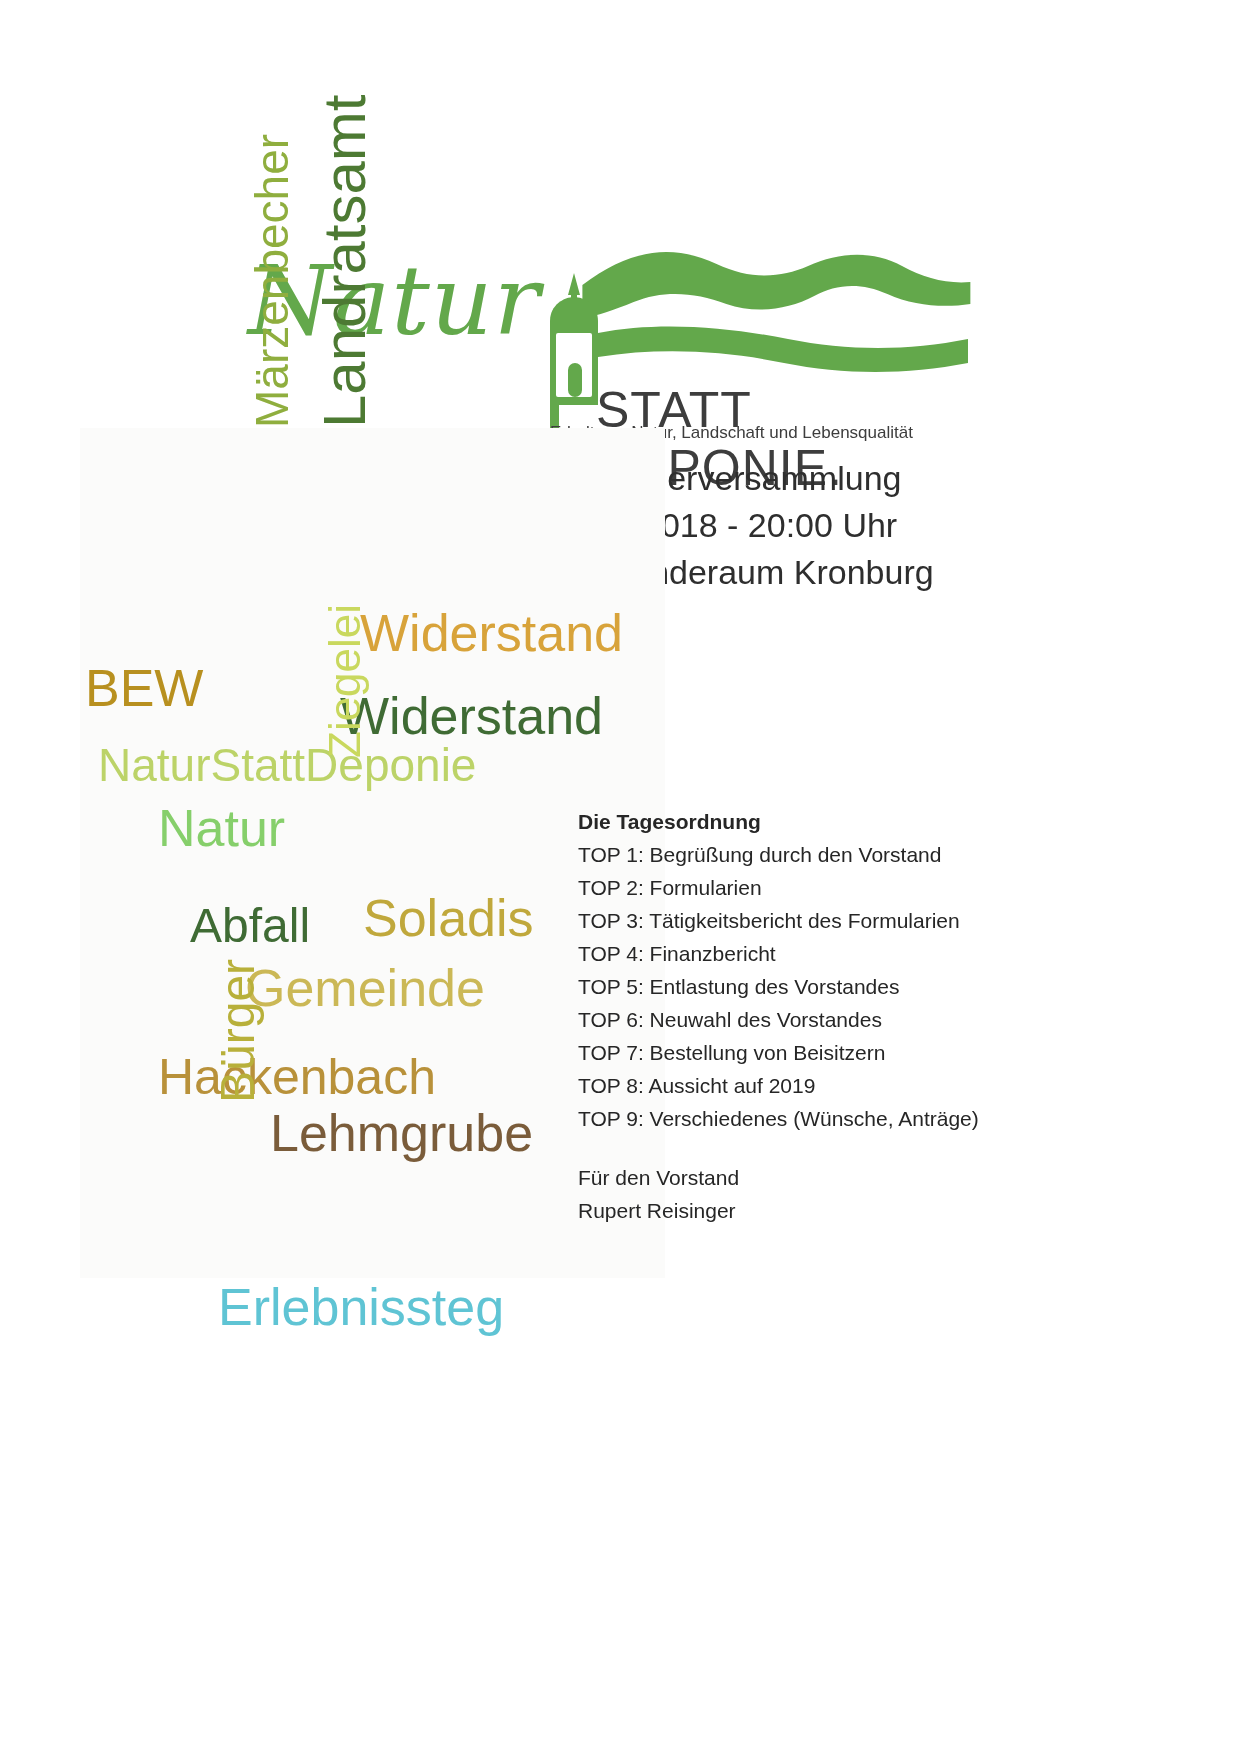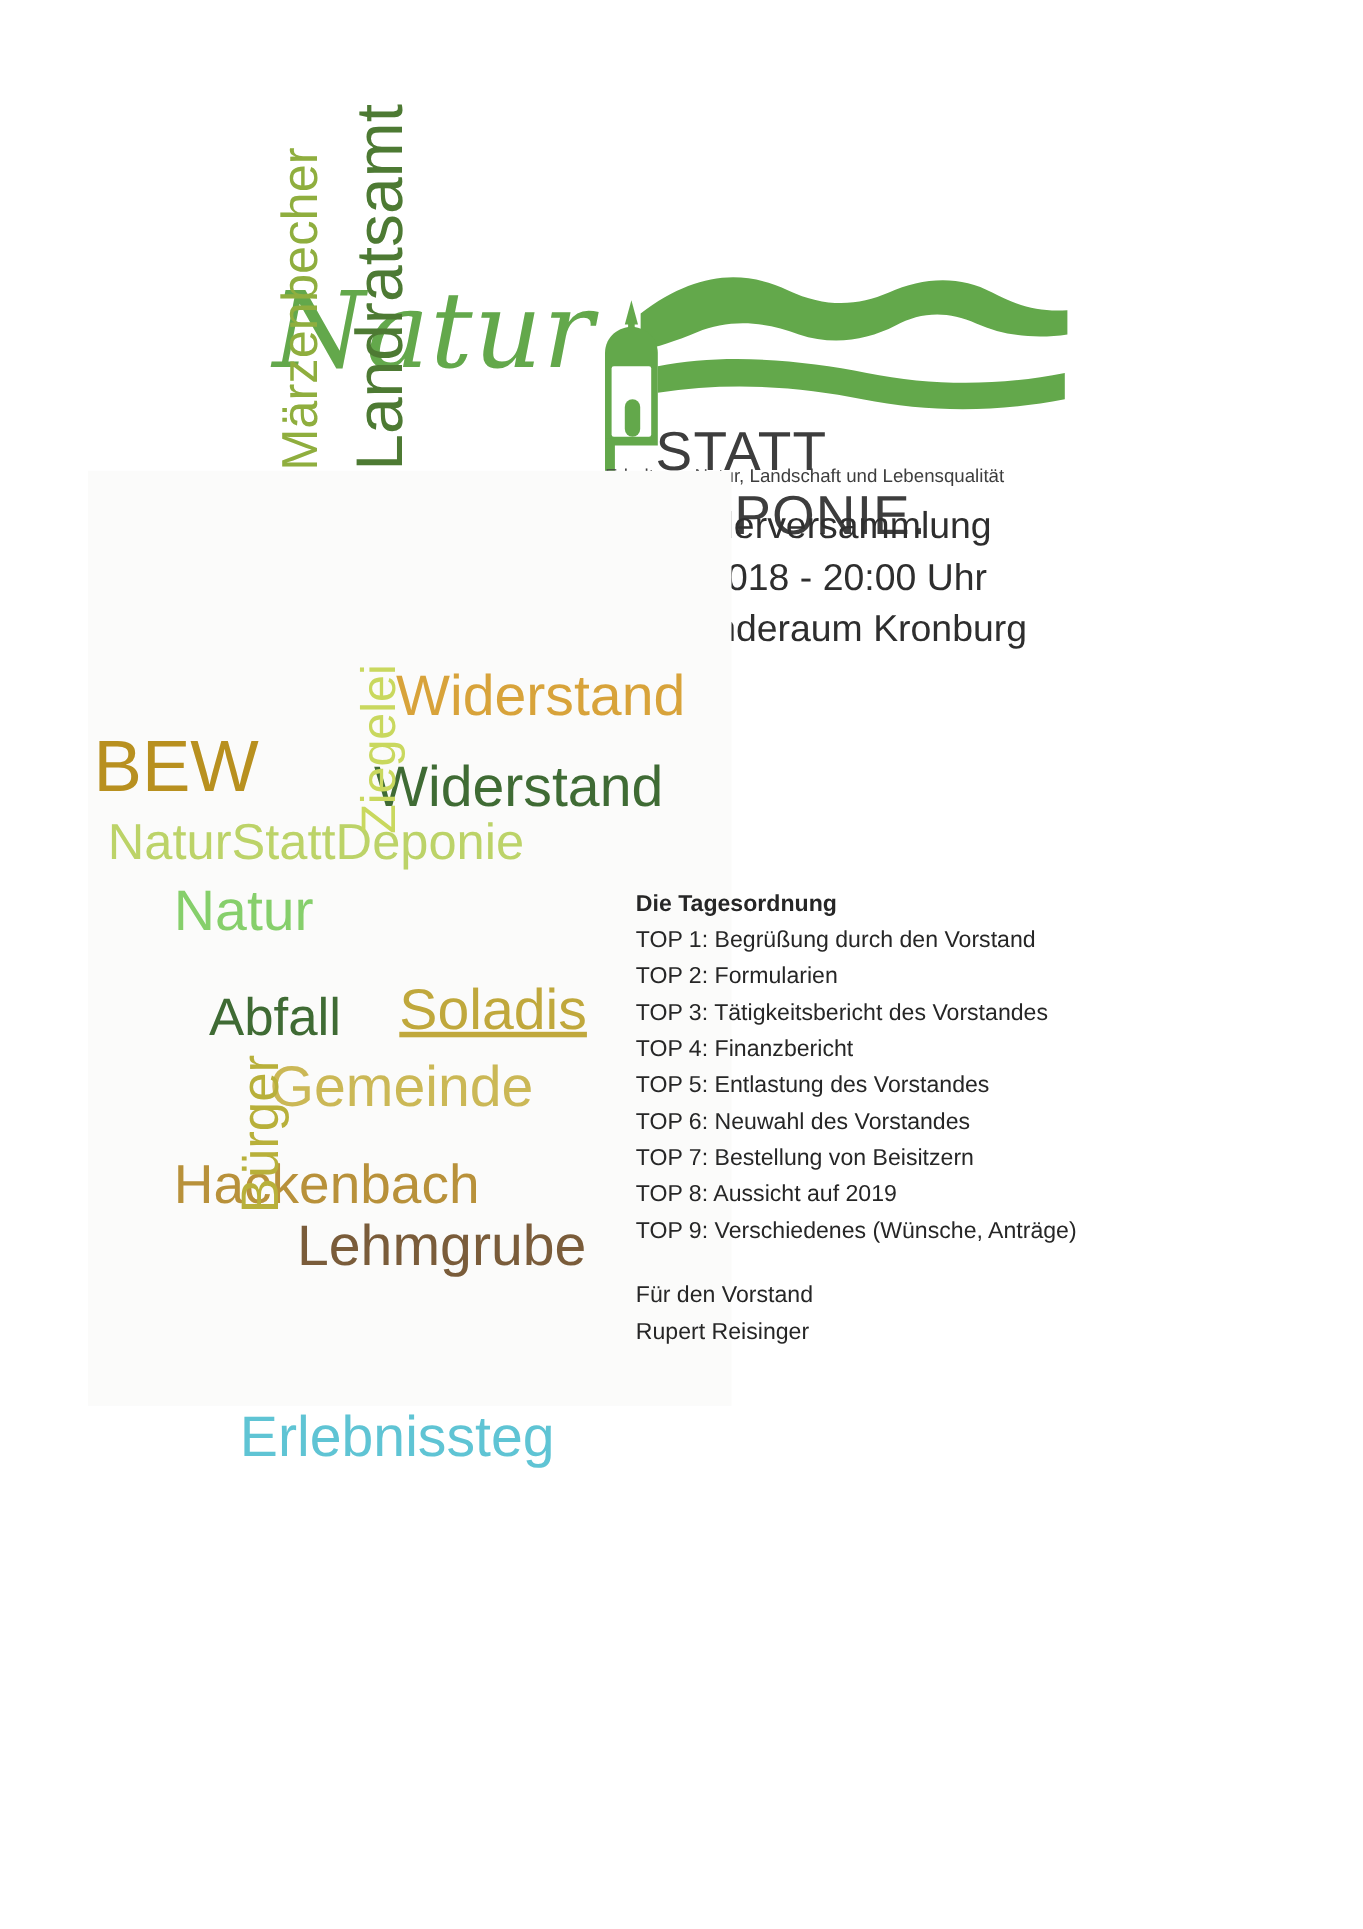--- a/index.html
+++ b/index.html
@@ -143,50 +143,50 @@
   <div>Gemeinderaum Kronburg</div>
 </div>
 
 <div id="cloud">
   <span class="w vert" style="left:165px; top:0px; font-size:46px; color:#8fae3e;">Märzenbecher</span>
 
   <span class="w vert" style="left:230px; top:0px; font-size:60px; color:#4d7a33;">Landratsamt</span>
 
   <span class="w" style="left:280px; top:175px; font-size:52px; color:#d8a33a;">Widerstand</span>
 
-  <span class="w" style="left:5px; top:230px; font-size:66px; color:#b8901f;">BEW</span>
+  <span class="w" style="left:5px; top:230px; font-size:52px; color:#b8901f;">BEW</span>
 
   <span class="w" style="left:260px; top:258px; font-size:52px; color:#3f6b34;">Widerstand</span>
 
   <span class="w" style="left:18px; top:310px; font-size:46px; color:#bcd368;">NaturStattDeponie</span>
 
   <span class="w" style="left:78px; top:370px; font-size:52px; color:#86cf6b;">Natur</span>
 
   <span class="w vert" style="left:240px; top:330px; font-size:44px; color:#c9d85e;">Ziegelei</span>
 
   <span class="w" style="left:110px; top:470px; font-size:48px; color:#3f6b34;">Abfall</span>
 
-  <span class="w" style="left:283px; top:460px; font-size:52px; color:#c0a83c;text-decoration:underline;">Soladis</span>
+  <span class="w" style="left:283px; top:460px; font-size:52px; color:#c0a83c;">Soladis</span>
 
   <span class="w" style="left:165px; top:530px; font-size:52px; color:#cbb856;">Gemeinde</span>
 
   <span class="w" style="left:78px; top:620px; font-size:50px; color:#b8913a;">Hackenbach</span>
 
   <span class="w vert" style="left:130px; top:675px; font-size:48px; color:#b8b03a;">Bürger</span>
 
   <span class="w" style="left:190px; top:675px; font-size:52px; color:#7a5c3a;">Lehmgrube</span>
 </div>
 
 <span class="w" style="position:absolute; left:218px; top:1277px; font-size:52px; color:#5fc4d4;">Erlebnissteg</span>
 
 <div id="agenda">
   <div class="line head">Die Tagesordnung</div>
   <div class="line">TOP 1: Begrüßung durch den Vorstand</div>
   <div class="line">TOP 2: Formularien</div>
-  <div class="line">TOP 3: Tätigkeitsbericht des Vorstandes</div>
+  <div class="line">TOP 3: Tätigkeitsbericht des Formularien</div>
   <div class="line">TOP 4: Finanzbericht</div>
   <div class="line">TOP 5: Entlastung des Vorstandes</div>
   <div class="line">TOP 6: Neuwahl des Vorstandes</div>
   <div class="line">TOP 7: Bestellung von Beisitzern</div>
   <div class="line">TOP 8: Aussicht auf 2019</div>
   <div class="line">TOP 9: Verschiedenes (Wünsche, Anträge)</div>
   <div class="spacer"></div>
   <div class="line">Für den Vorstand</div>
   <div class="line">Rupert Reisinger</div>
 </div>

